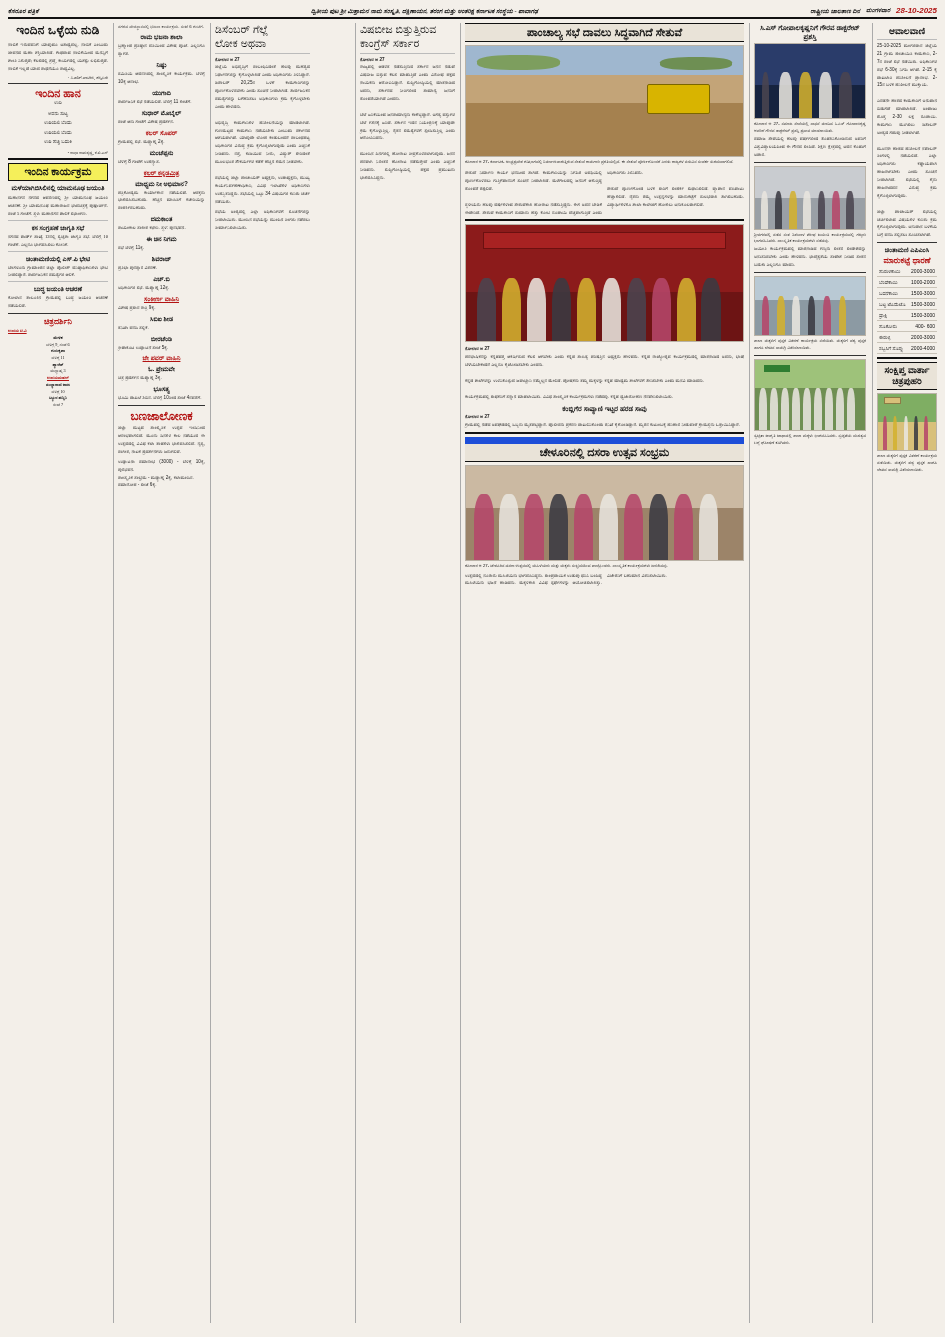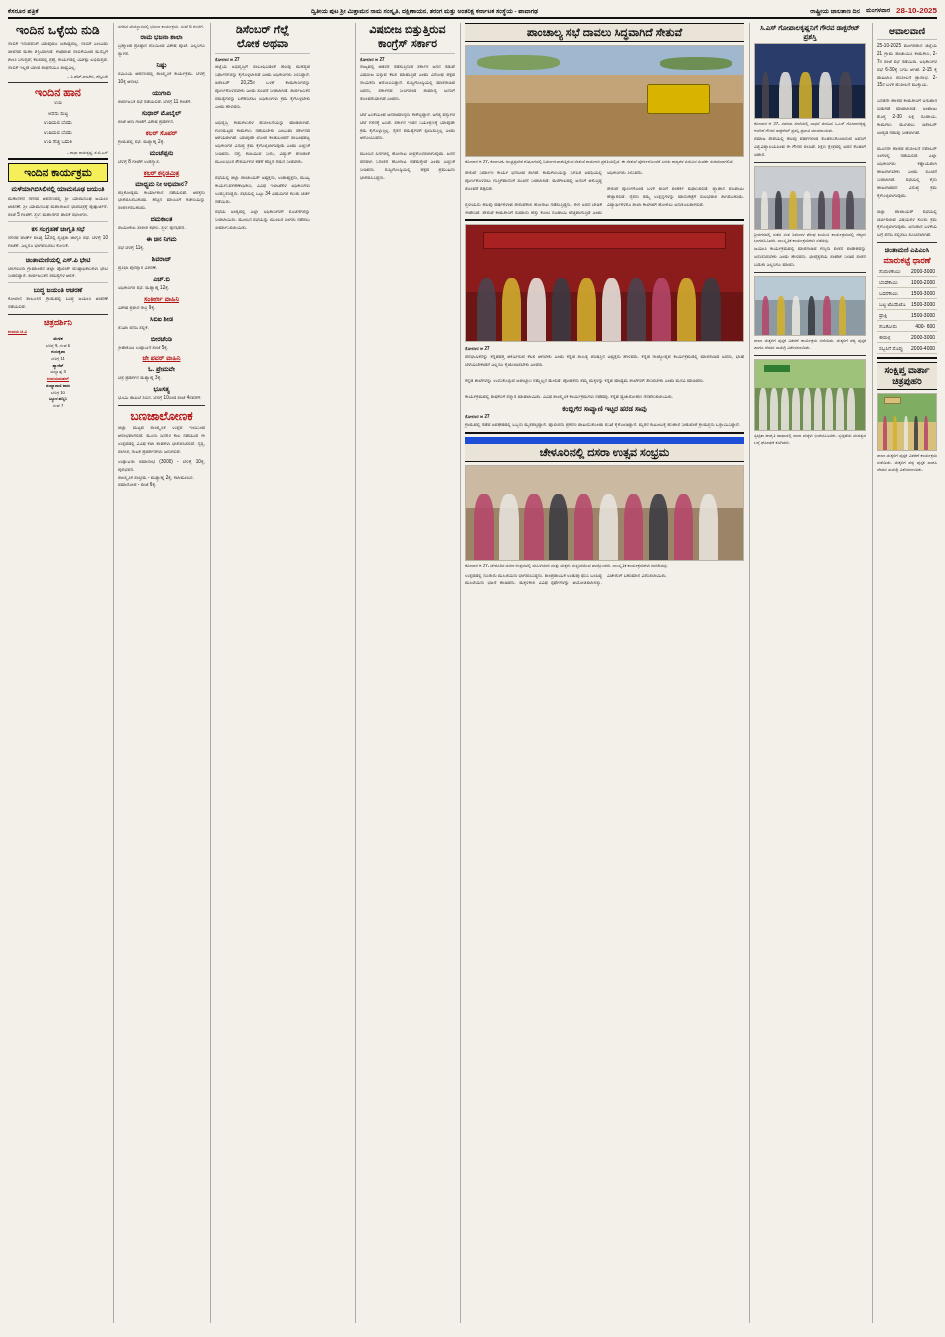--- a/index.html
+++ b/index.html
@@ -17,36 +17,37 @@
     background: #f3efe9;
     padding: 6px 8px 4px 8px;
   }
   
   .masthead {
     display: flex; align-items: center; gap: 6px;
     border-bottom: 2px solid #111;
     padding-bottom: 2px;
     font-size: 6.2px;
     font-weight: bold;
+    font-style: italic;
   }
   .mast-left { white-space: nowrap; letter-spacing: .2px; }
   .mast-mid { flex: 1; text-align: center; white-space: nowrap; }
   .mast-right { white-space: nowrap; }
   .mast-date { color: #b01515; font-size: 8px; font-weight: bold; }
   .mast-day { color:#111; font-size:6px; }
 
   
   .grid {
     display: flex;
     gap: 5px;
     margin-top: 4px;
     height: 1300px;
   }
   .col { position: relative; }
-  .c1 { width: 100px; }
+  .c1 { width: 100px; font-family: Liberation Serif, serif; }
   .c2 { width: 92px; }
   .c3 { width: 100px; }
   .c4 { width: 100px; margin-left: 40px; }
   .c5 { flex: 1; }
   .c6 { width: 188px; }
 
   .vline { border-left: 1px solid #aaa; }
   .body-text {
     font-size: 4.6px;
     line-height: 1.72;
@@ -82,21 +83,21 @@
   .prog-sub {
     font-size: 6.6px; font-weight: bold; text-align:center;
     line-height:1.3; margin: 3px 0 2px;
   }
   .mini-head {
     font-size: 6.4px; font-weight: bold; text-align: center; margin: 3px 0 1px;
   }
   .mini-head-red { color:#b31313; }
   .mini-head-u { text-decoration: underline; }
   .head-l {
-    font-size: 11px; font-weight: bold; line-height:1.25; text-align:center;
+    font-size: 11px; font-weight: normal; line-height:1.25; 
   }
   .head-s { font-size: 7px; font-weight: bold; text-align:center; line-height:1.3;}
 
   .banner-title {
     font-size: 11px; font-weight: bold; text-align: center;
     padding: 2px 0; line-height: 1.2;
   }
 
   
   .photo { position: relative; overflow: hidden; border: 1px solid #b9b2a6; }

